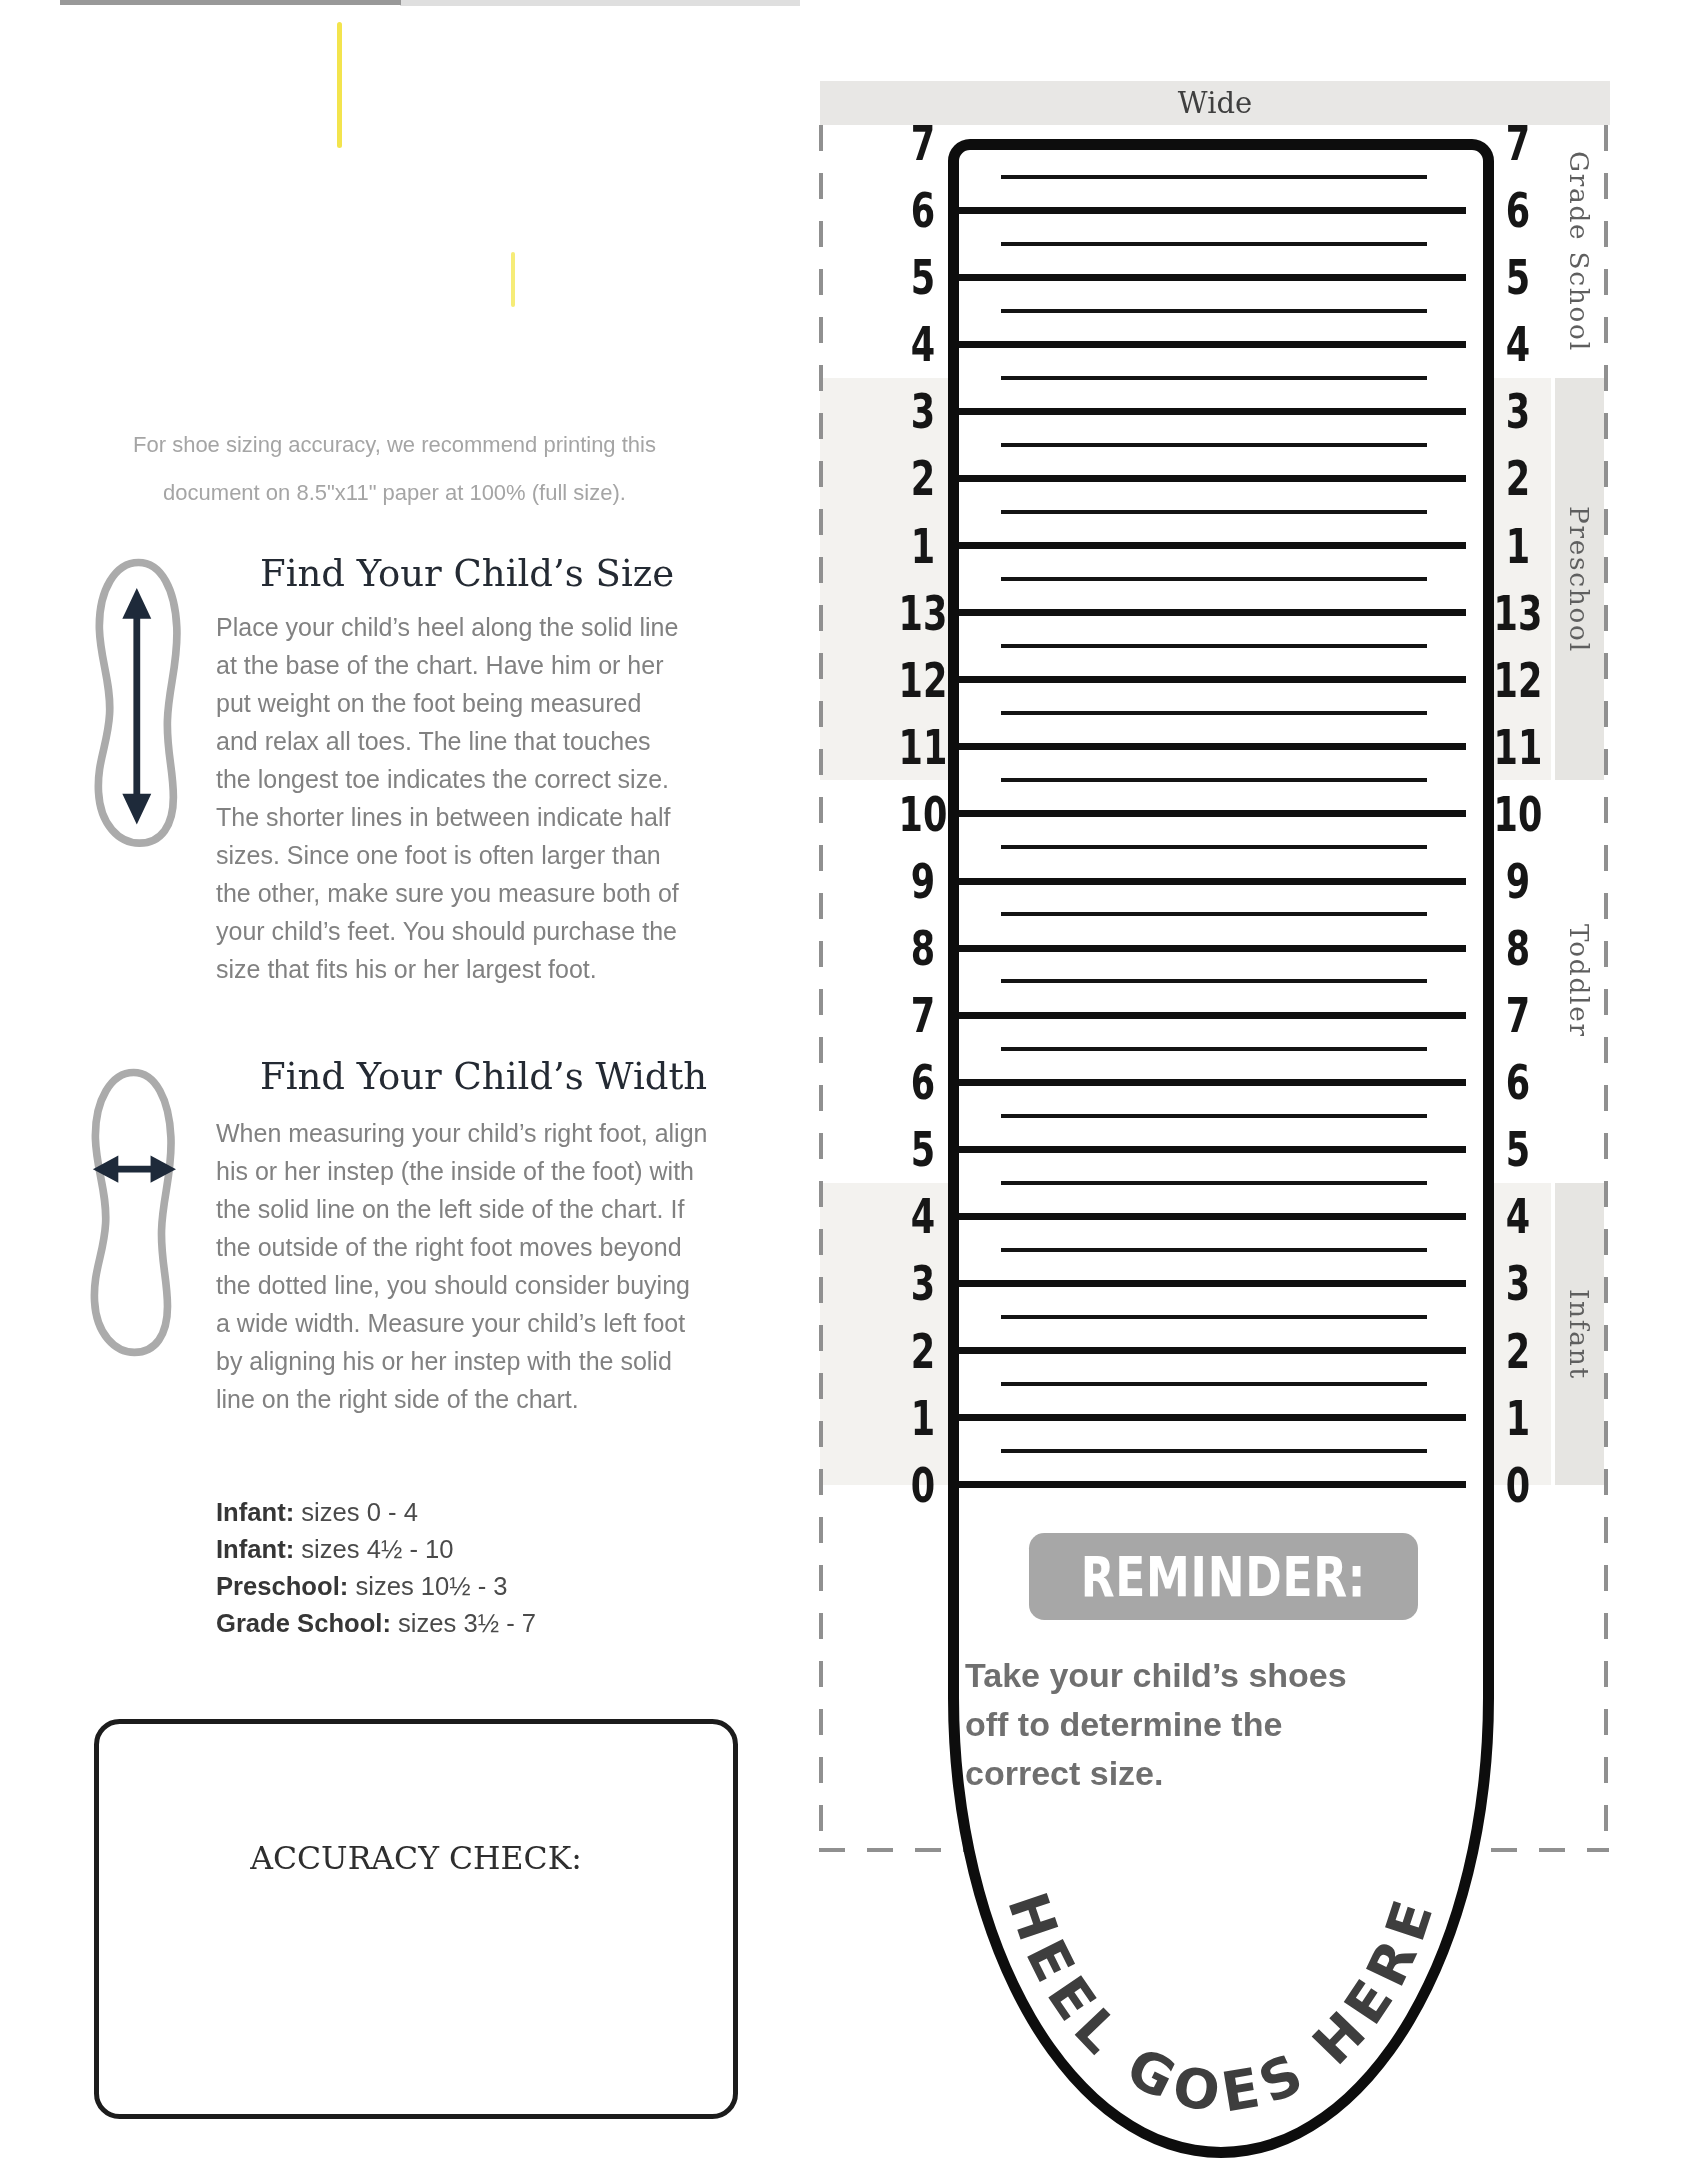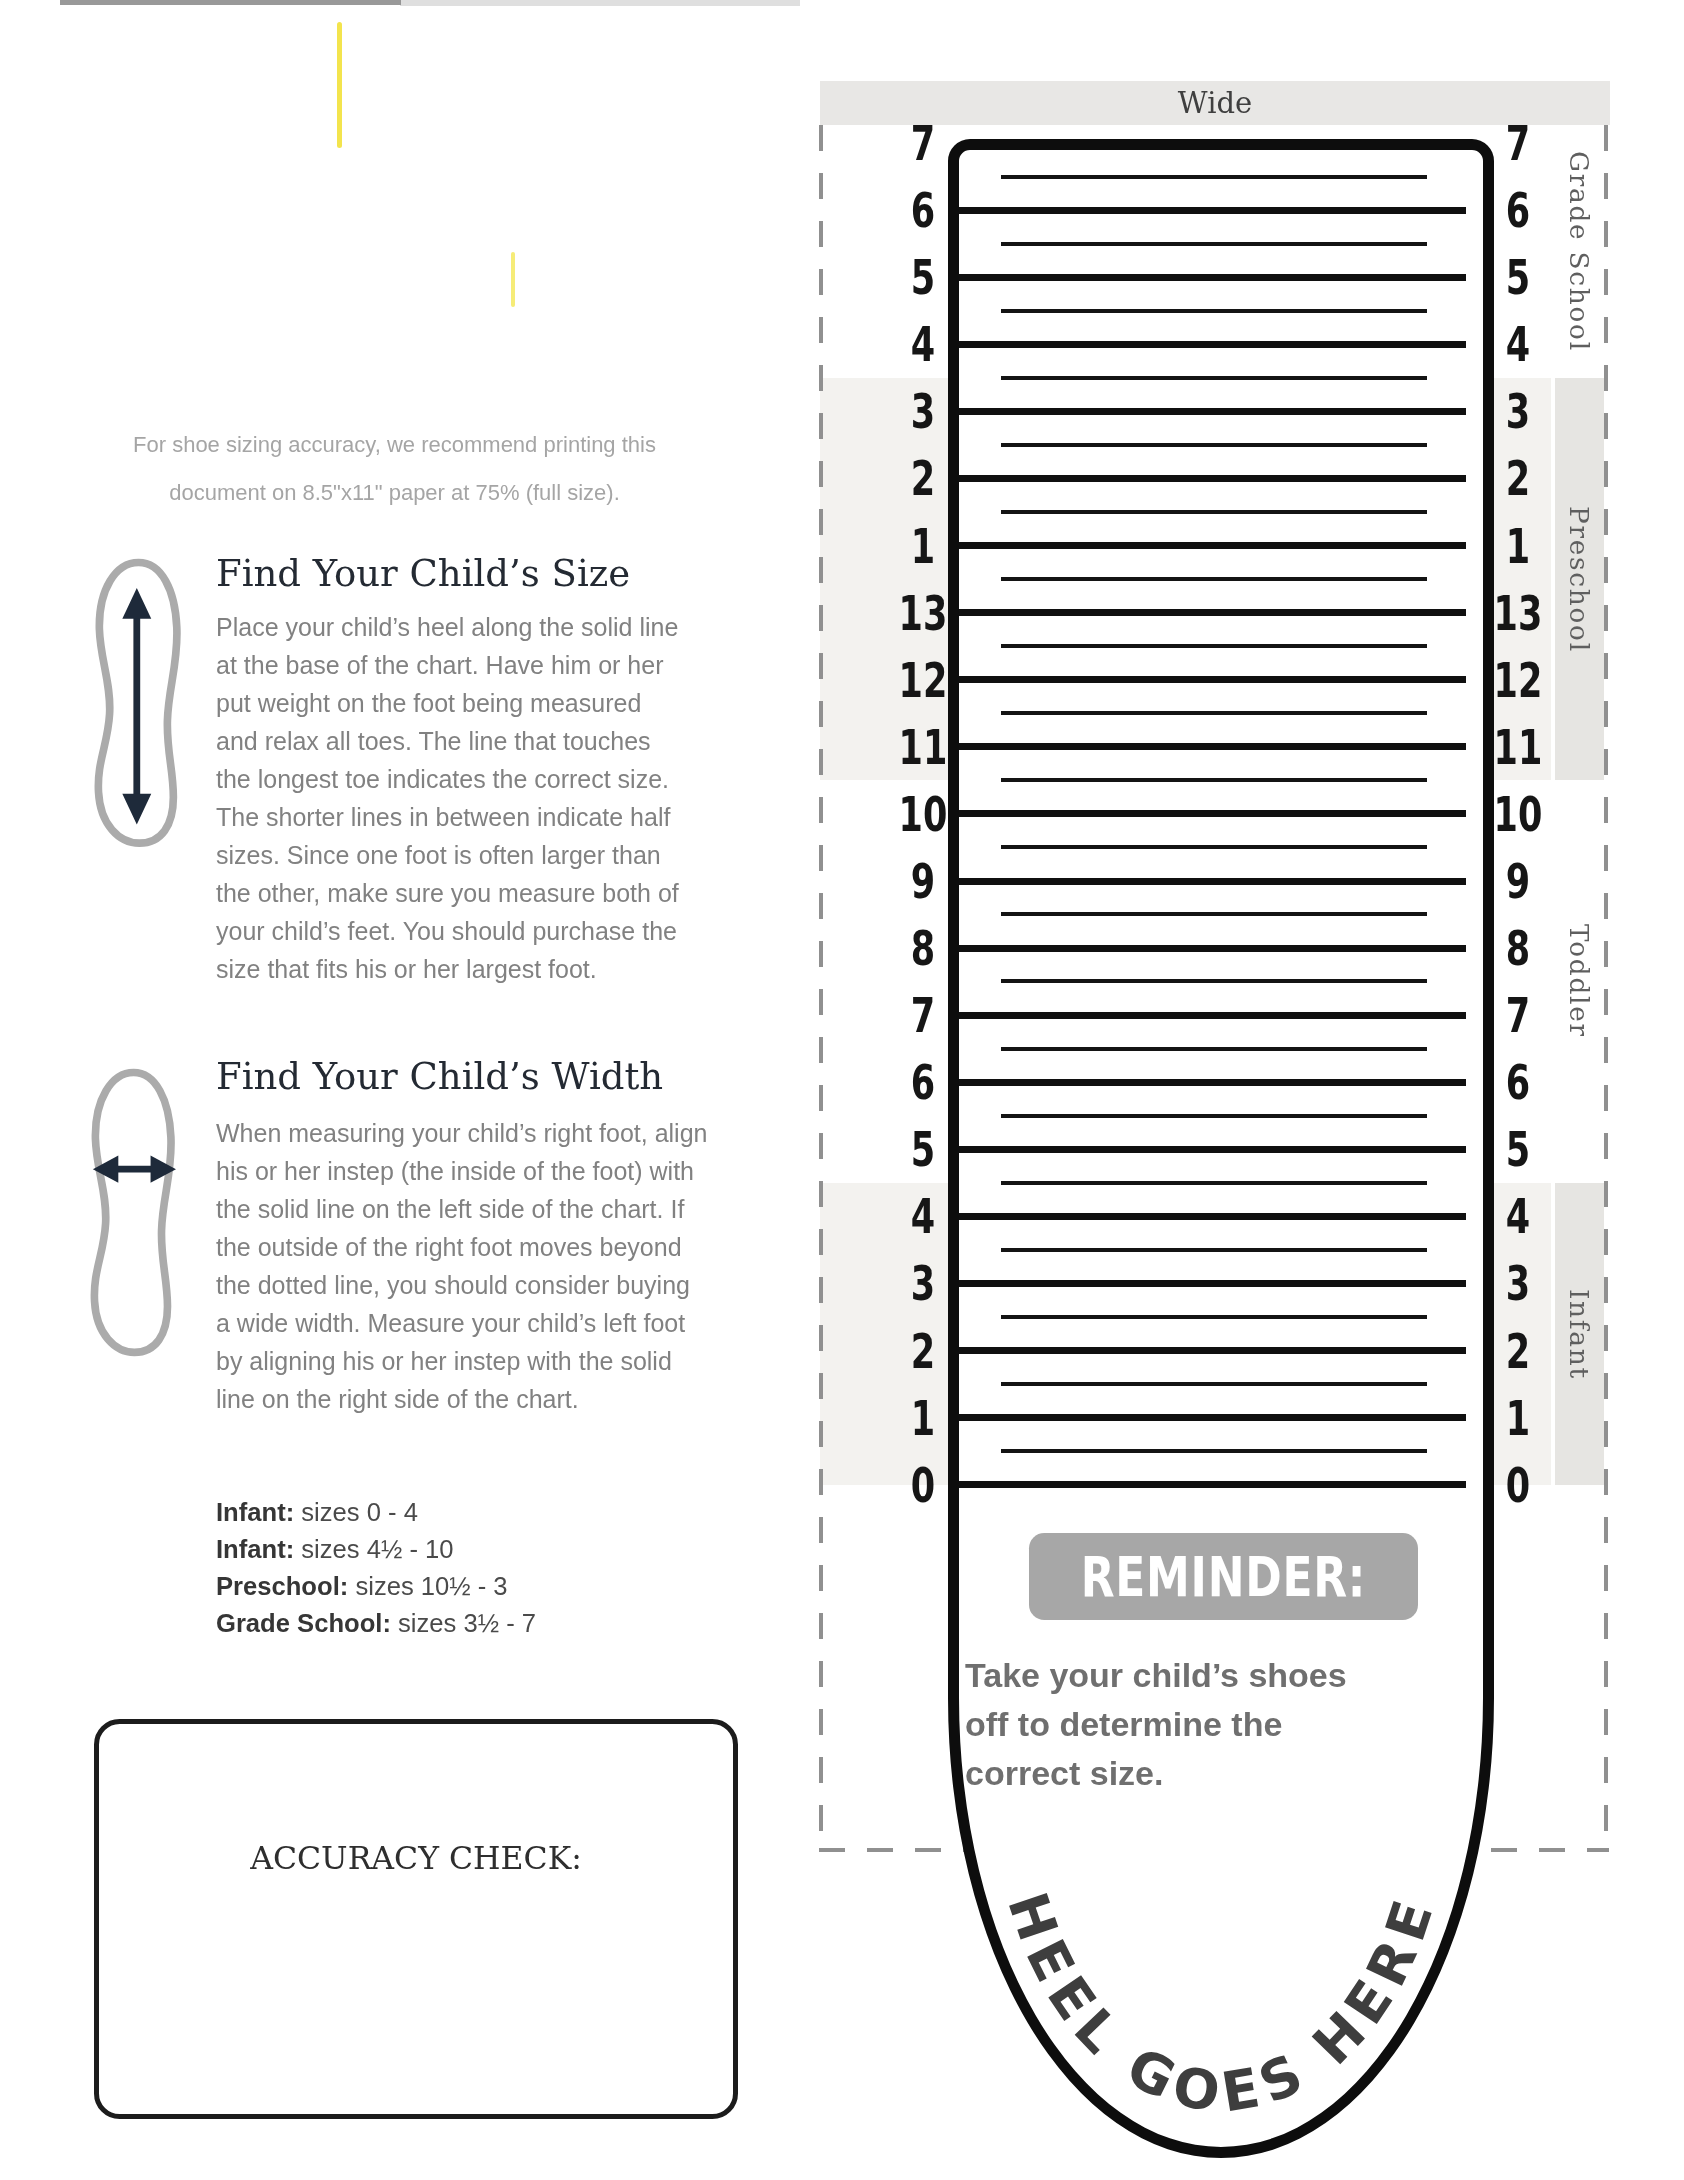--- a/index.html
+++ b/index.html
@@ -12,21 +12,21 @@
   .smudge2{left:400px;top:0;width:400px;height:6px;background:rgba(140,140,140,.28);}
   .yellow1{left:337px;top:22px;width:5.1px;height:126px;background:#f2e13a;border-radius:2.6px;opacity:.9;}
   .yellow2{left:511px;top:252px;width:4.3px;height:55px;background:#f6ec77;border-radius:2.6px;}
 
   
   .doc-title{left:43px;top:320px;width:767px;text-align:center;white-space:nowrap;
              font-family:"DejaVu Serif",serif;font-weight:400;font-size:51px;
              color:#2c313a;letter-spacing:0.4px;}
   .doc-subtitle{left:11px;top:421px;width:767px;text-align:center;white-space:pre-line;
              font-size:22px;line-height:48px;color:#a5a5a5;}
-  .sec-heading{font-family:"DejaVu Serif",serif;font-size:37px;color:#242a33;white-space:nowrap;}
+  .sec-heading{font-family:"DejaVu Serif",serif;font-size:37px;color:#242a33;white-space:nowrap;margin-left:44px;}
   .h1{left:216px;top:552px;}
   .h2{left:216px;top:1055px;}
   .sec-body{left:216px;width:613px;white-space:pre-line;font-size:25px;line-height:38px;color:#818181;}
   .p1{top:608px;}
   .p2{top:1114px;}
   .size-list{left:216px;top:1494px;font-size:25.6px;line-height:37px;color:#4a4a4a;}
   .size-list .lbl{font-weight:700;color:#363636;}
   .acc-box{left:94px;top:1719px;width:634px;height:390px;border:5.1px solid #1c1c1c;border-radius:25.6px;background:#fff;}
   .acc-title{left:0;top:116px;width:100%;text-align:center;font-family:"DejaVu Serif",serif;
              font-size:31.5px;color:#2e2e2e;}
@@ -66,21 +66,21 @@
 <body>
 
 <div class="page">
 
   <div class="abs smudge1"></div>
   <div class="abs smudge2"></div>
   <div class="abs yellow1"></div>
   <div class="abs yellow2"></div>
 
   <div class="abs doc-subtitle">For shoe sizing accuracy, we recommend printing this
-document on 8.5"x11" paper at 75% (full size).</div>
+document on 8.5"x11" paper at 100% (full size).</div>
 
   <svg class="abs" style="left:83px;top:554px;" width="111" height="296" viewBox="0 0 130 348">
     <path d="M65 10 C38 10 18 42 19 88 C20 124 33 152 31 188 C29 224 16 244 18 280 C20 318 42 340 66 340 C92 340 106 319 106 286 C106 254 98 232 99 196 C100 158 112 128 110 86 C108 42 92 10 65 10 Z" fill="none" stroke="#ababab" stroke-width="9"></path>
     <line x1="63" y1="68" x2="63" y2="290" stroke="#1e2a3a" stroke-width="8"></line>
     <polygon points="63,40 46,76 80,76" fill="#1e2a3a"></polygon>
     <polygon points="63,318 46,282 80,282" fill="#1e2a3a"></polygon>
   </svg>
   <div class="abs sec-heading h1">Find Your Child’s Size</div>
   <div class="abs sec-body p1">Place your child’s heel along the solid line
 at the base of the chart. Have him or her

